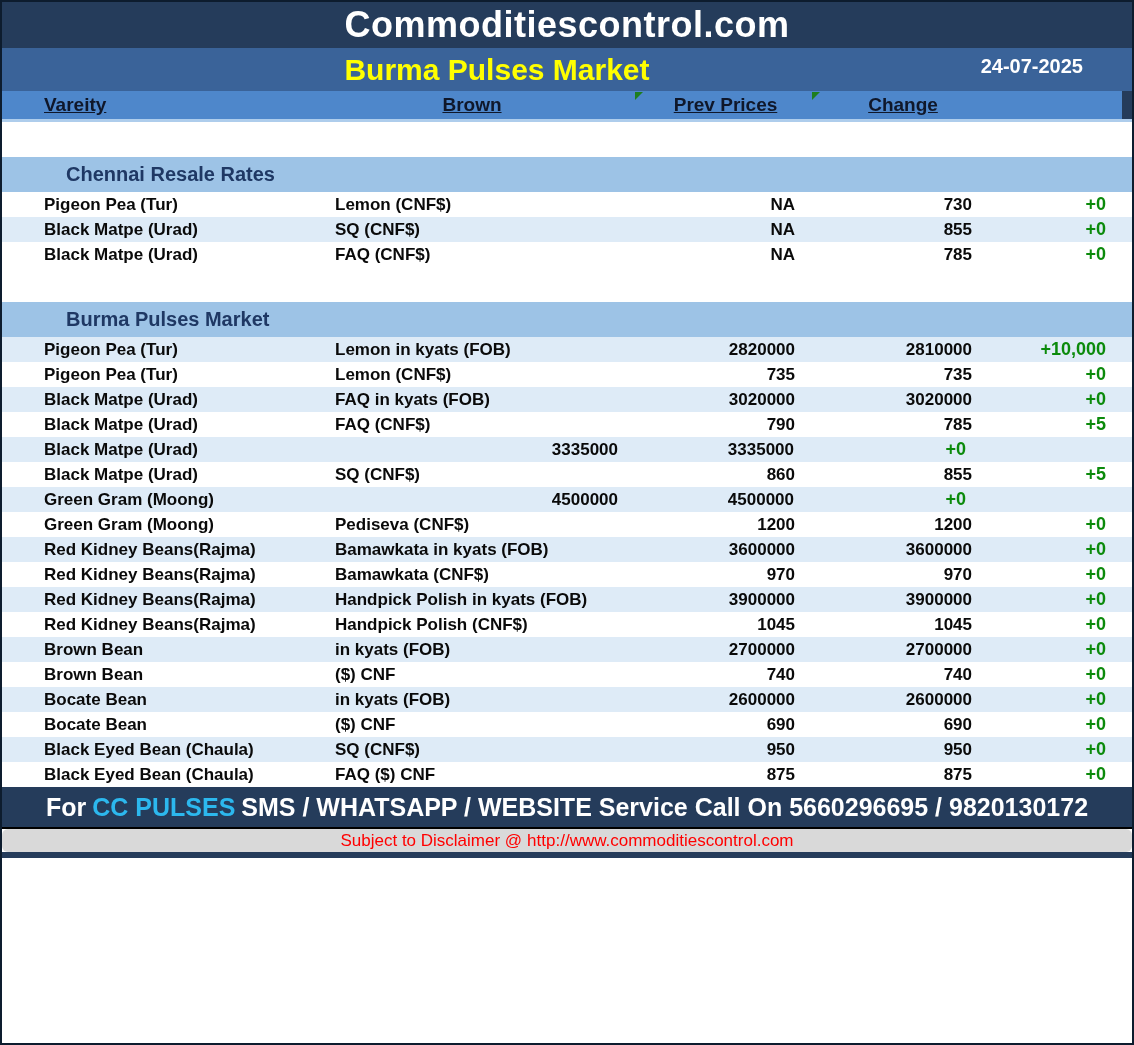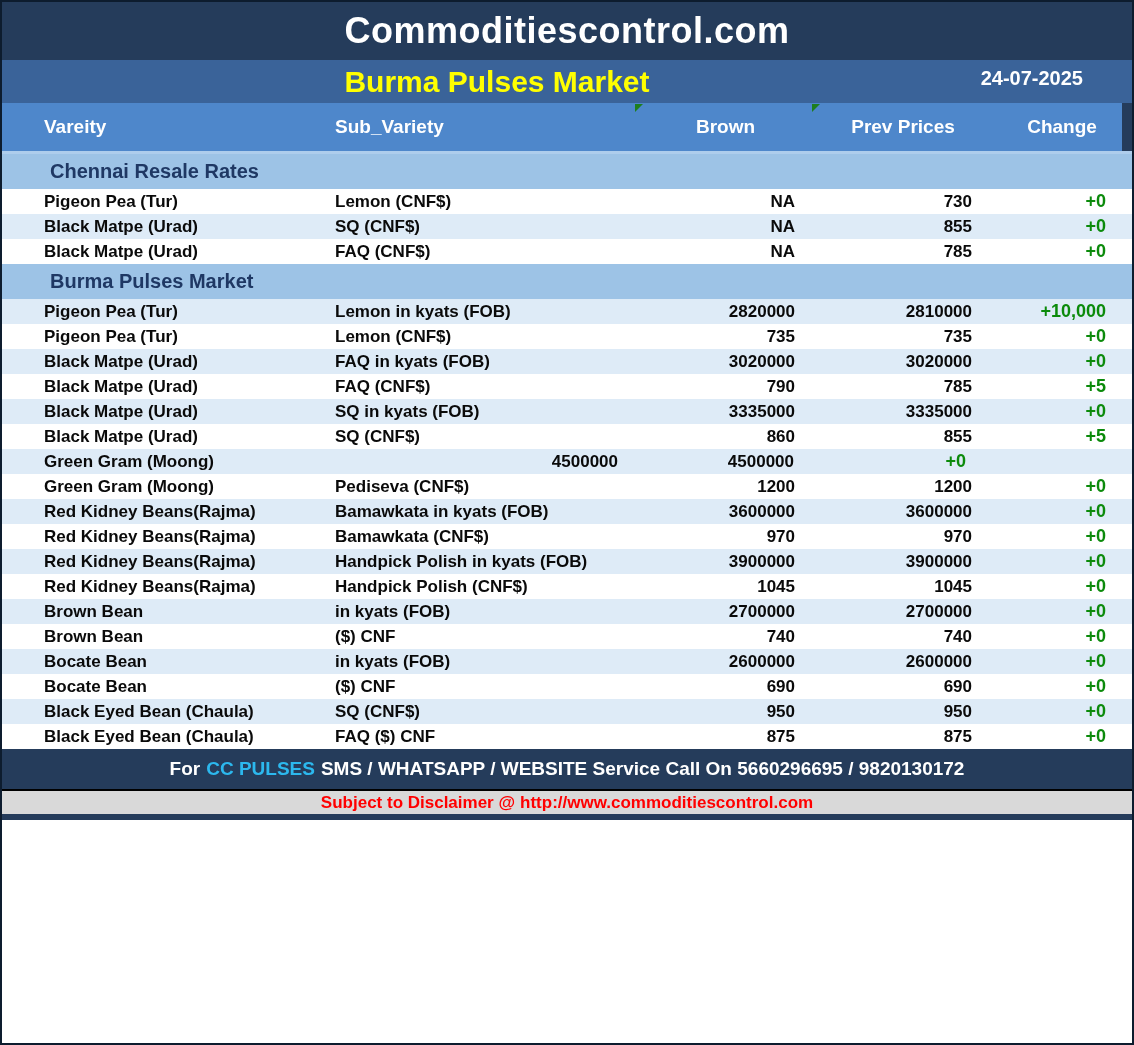--- a/index.html
+++ b/index.html
@@ -8,43 +8,43 @@
 
   .page {
     position:relative;
     width:1134px; height:1045px;
     border:2px solid #0d1c2e;
     background:#fff;
     overflow:hidden;
   }
 
   .title-bar {
-    height:58px; background:var(--navy);
+    height:46px; background:var(--navy);
     display:flex; align-items:center; justify-content:center;
   }
   .site-title { color:#fff; font-size:36px; font-weight:bold; letter-spacing:0.5px; }
 
   .subtitle-bar {
     position:relative; height:43px; background:var(--mid_blue);
   }
   .report-title {
     position:absolute; left:0; top:0; width:990px; height:43px;
     display:flex; align-items:center; justify-content:center;
     color:var(--title_yellow); font-size:30px; font-weight:bold;
   }
   .report-date {
     position:absolute; right:49px; top:0; height:37px;
     display:flex; align-items:center;
     color:#fff; font-size:20px; font-weight:bold;
   }
 
   .col-header {
-    position:relative; height:48px; background:var(--header_blue);
+    position:relative; height:28px; background:var(--header_blue);
     display:grid; grid-template-columns:305px 330px 177px 178px 1fr;
-    align-items:center; color:#ffffff; font-size:19px; font-weight:bold;
+    align-items:center; color:#0f172a; font-size:19px; font-weight:bold;text-decoration:underline;
   }
   .col-header .ch-variety  { padding-left:42px; }
   .col-header .ch-sub      { padding-left:28px; }
   .col-header .ch-prices,
   .col-header .ch-prev,
   .col-header .ch-change   { text-align:center; }
   .flag {
     position:absolute; top:1px; width:0; height:0;
     border-top:8px solid var(--flag_green);
     border-right:8px solid transparent;
@@ -54,70 +54,70 @@
   .header-notch {
     position:absolute; top:0; right:0; width:10px; height:100%;
     background:var(--navy);
   }
   .header-strip { height:3px; background:#AECDEC; }
 
   .band-row {
     height:35px; background:var(--band_blue);
     display:flex; align-items:center;
     color:var(--band_text); font-size:20px; font-weight:bold;
-    padding-left:48px;
+    padding-left:64px;
+    margin-top:35px;
   }
 
   .data-row {
     display:grid; grid-template-columns:305px 330px 177px 178px 1fr;
     height:25px; align-items:center;
     font-size:17px; font-weight:bold; color:#0a0a0a;
   }
   .data-row.plain  { background:#ffffff; }
   .data-row.stripe { background:var(--stripe_blue); }
   .cell-variety { padding-left:42px; }
   .cell-sub     { padding-left:28px; }
   .cell-price   { text-align:right; padding-right:19px; }
   .cell-prev    { text-align:right; padding-right:20px; }
   .cell-change  { text-align:right; padding-right:26px;
                   color:var(--change_green); font-size:18px; }
 
   .footer-bar {
     height:42px; background:var(--navy); border-bottom:2px solid #000;
     display:flex; align-items:center; justify-content:center;
-    color:#fff; font-size:19px; font-weight:bold;
+    color:#fff; font-size:25px; font-weight:bold;
   }
   .footer-bar .sp { margin-right:6px; }
   .footer-bar .brand { color:var(--brand_cyan); margin-right:6px; }
 
   .disclaimer-bar {
     height:23px; background:var(--disclaimer_bg);
     display:flex; align-items:center; justify-content:center;
-    color:var(--disclaimer_red); font-size:17px; font-weight:bold;
+    color:var(--disclaimer_red); font-size:17px; font-weight:normal;border-radius:6px;
   }
   .disclaimer-bar .gap { margin-right:5px; }
   .bottom-strip { height:6px; background:var(--navy); }
 </style>
 </head>
 <body>
 
 <div class="page">
 
   <div class="title-bar">
     <span class="site-title">Commoditiescontrol.com</span>
   </div>
 
   <div class="subtitle-bar">
     <span class="report-title">Burma Pulses Market</span>
     <span class="report-date">24-07-2025</span>
   </div>
 
   <div class="col-header">
     <div class="ch-variety">Vareity</div>
-    <div class="ch-sub">Sub_Variety</div>
     <div class="ch-prices">Brown</div>
     <div class="ch-prev">Prev Prices</div>
     <div class="ch-change">Change</div>
     <span class="flag flag-prices"></span>
     <span class="flag flag-prev"></span>
     <span class="header-notch"></span>
   </div>
   <div class="header-strip"></div>
 
   <div id="table-body">
@@ -167,21 +167,20 @@
       </div>
       <div class="data-row plain">
         <div class="cell-variety">Black Matpe (Urad)</div>
         <div class="cell-sub">FAQ (CNF$)</div>
         <div class="cell-price">790</div>
         <div class="cell-prev">785</div>
         <div class="cell-change">+5</div>
       </div>
       <div class="data-row stripe">
         <div class="cell-variety">Black Matpe (Urad)</div>
-        <div class="cell-sub">SQ in kyats (FOB)</div>
         <div class="cell-price">3335000</div>
         <div class="cell-prev">3335000</div>
         <div class="cell-change">+0</div>
       </div>
       <div class="data-row plain">
         <div class="cell-variety">Black Matpe (Urad)</div>
         <div class="cell-sub">SQ (CNF$)</div>
         <div class="cell-price">860</div>
         <div class="cell-prev">855</div>
         <div class="cell-change">+5</div>

